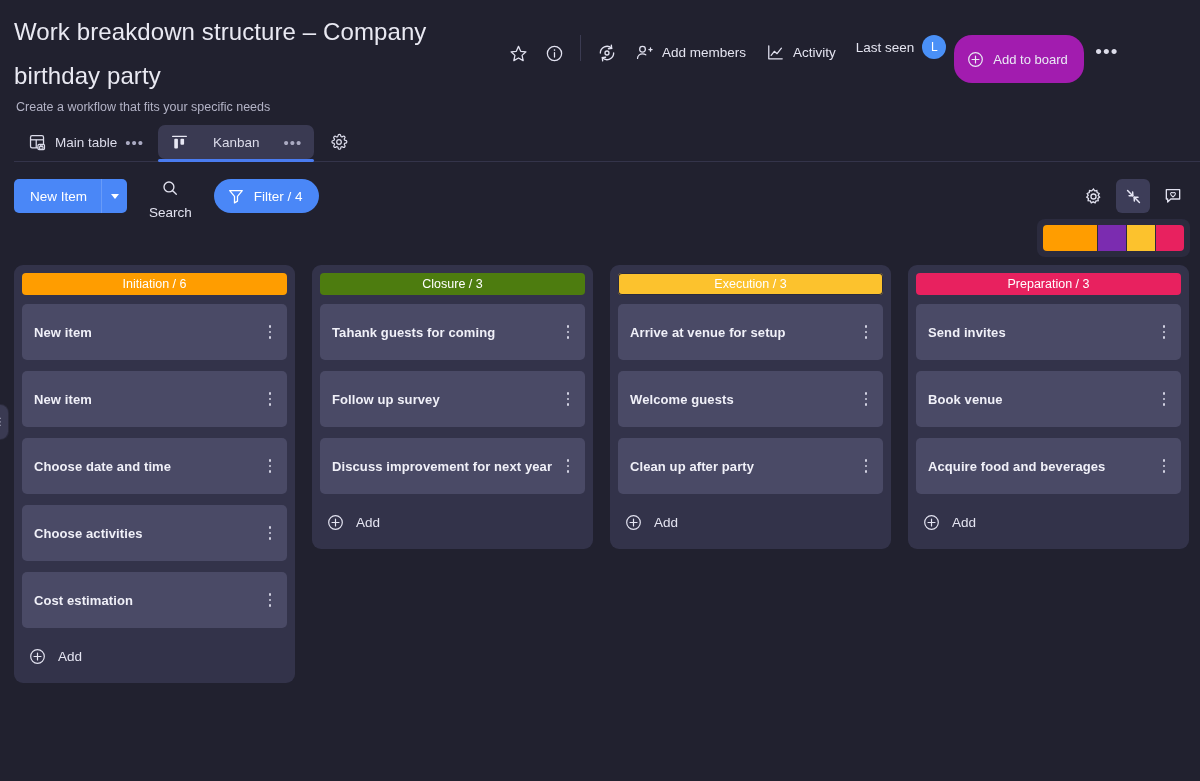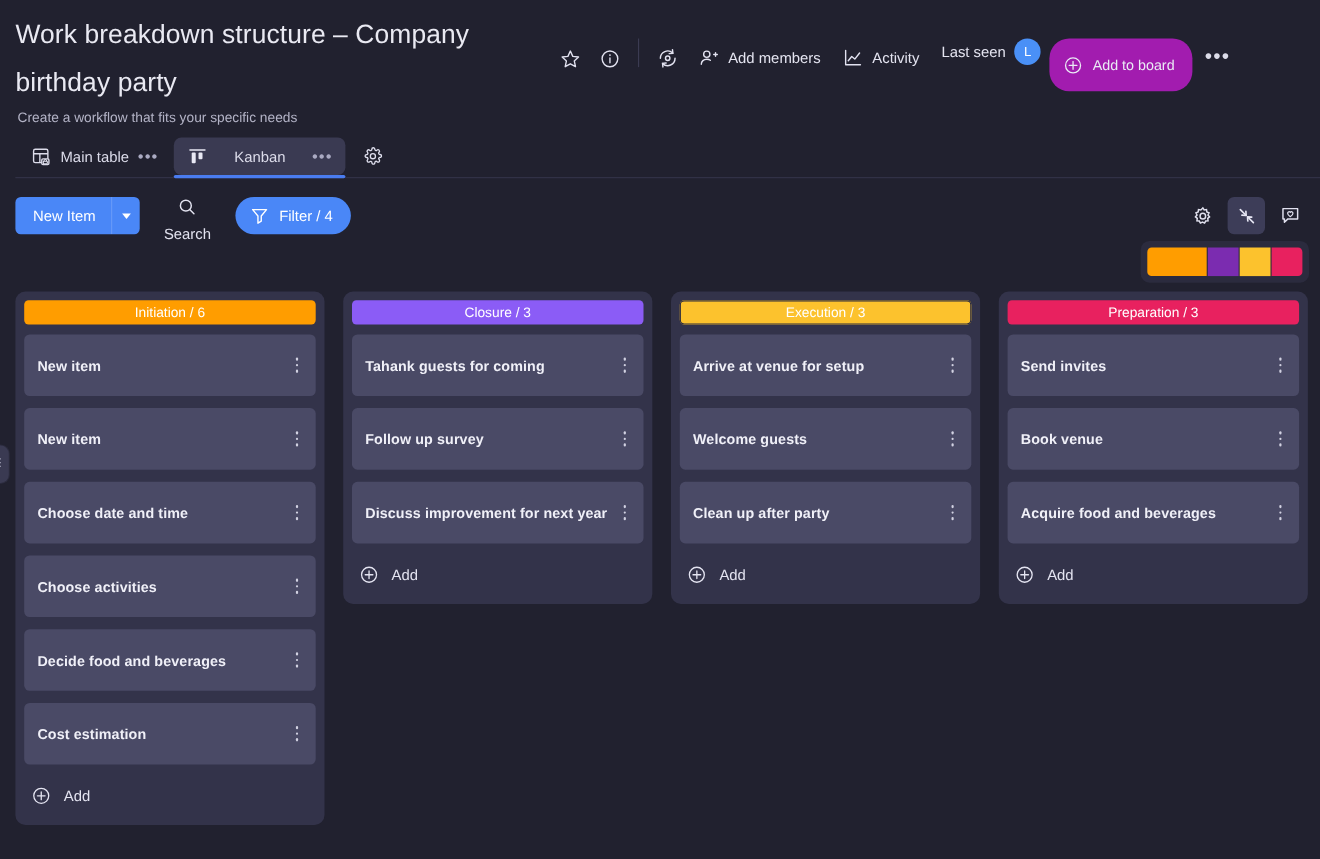--- a/index.html
+++ b/index.html
@@ -383,48 +383,40 @@
         </div>
         <div class="card">
           <div class="card-title">Choose activities</div>
           <div class="card-menu">
             <i></i>
             <i></i>
             <i></i>
           </div>
         </div>
         <div class="card">
-          <div class="card-title">Decide food and beverages</div>
-          <div class="card-menu">
-            <i></i>
-            <i></i>
-            <i></i>
-          </div>
-        </div>
-        <div class="card">
           <div class="card-title">Cost estimation</div>
           <div class="card-menu">
             <i></i>
             <i></i>
             <i></i>
           </div>
         </div>
         <div class="add-row">
           <span>
             <svg width="19" height="19" viewBox="0 0 24 24" fill="none" stroke="#e4e4f1" stroke-width="1.5" stroke-linecap="round">
               <circle cx="12" cy="12" r="8.6"></circle>
               <line x1="12" y1="7.6" x2="12" y2="16.4"></line>
               <line x1="7.6" y1="12" x2="16.4" y2="12"></line>
             </svg>
           </span>
           <span>Add</span>
         </div>
       </div>
       <div class="column">
-        <div class="col-header" style="background: #8b5cf6;">Closure / 3</div>
+        <div class="col-header" style="background: #4d7c0f;">Closure / 3</div>
         <div class="card">
           <div class="card-title">Tahank guests for coming</div>
           <div class="card-menu">
             <i></i>
             <i></i>
             <i></i>
           </div>
         </div>
         <div class="card">
           <div class="card-title">Follow up survey</div>

